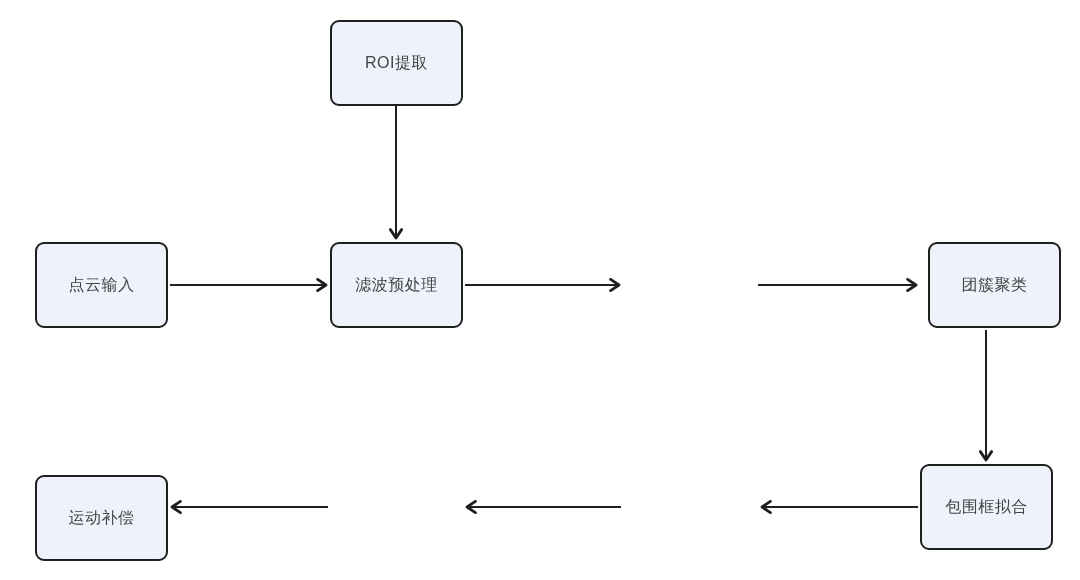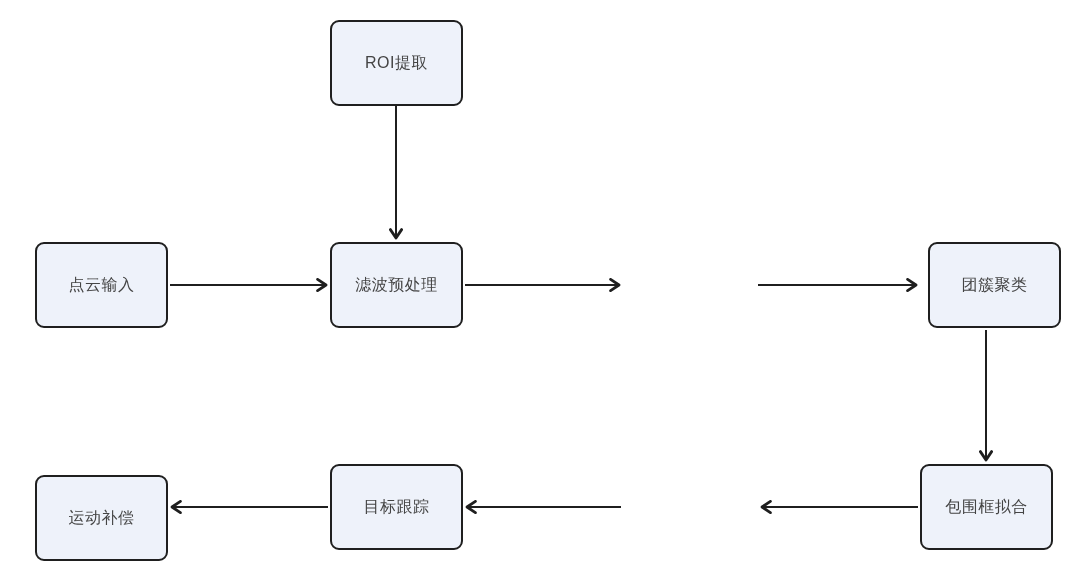--- a/index.html
+++ b/index.html
@@ -95,20 +95,17 @@
     </div>
   <div class="node pos-filter">
       <span>滤波预处理</span>
     </div>
   <div class="node pos-cluster">
       <span>团簇聚类</span>
     </div>
   <div class="node pos-motion">
       <span>运动补偿</span>
     </div>
-  <div class="node pos-track">
-      <span>目标跟踪</span>
-    </div>
   <div class="node pos-bbox">
       <span>包围框拟合</span>
     </div>
 
 </div>
 
 </body></html>

